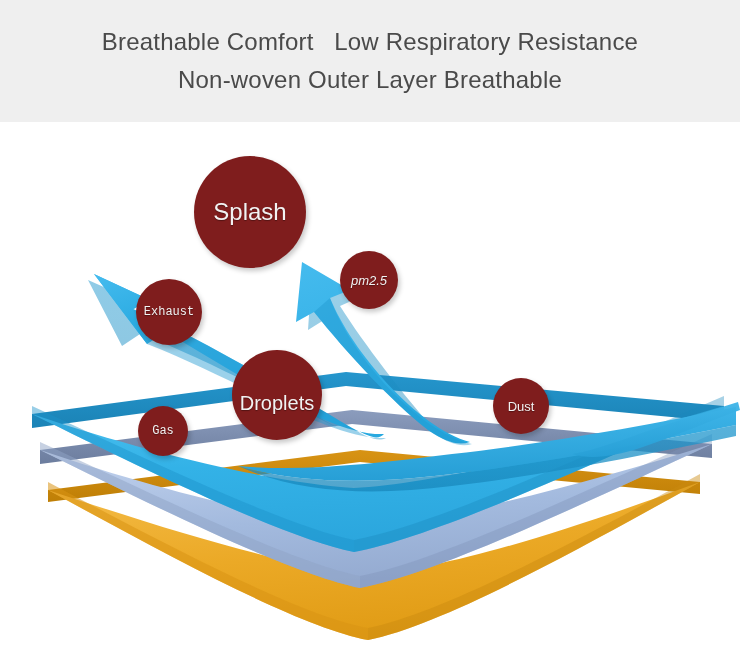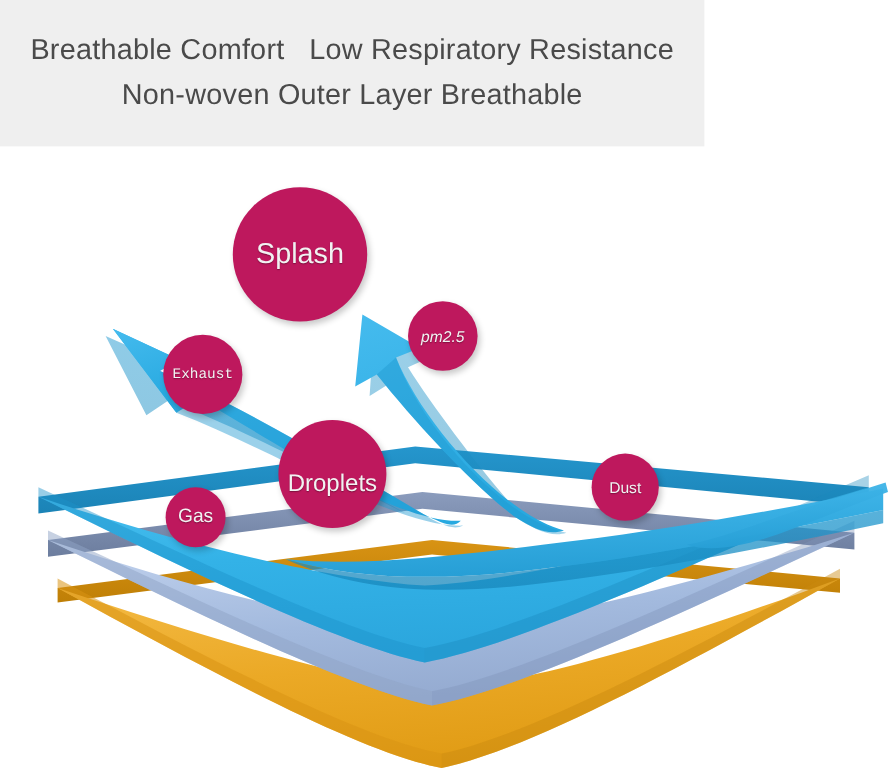--- a/index.html
+++ b/index.html
@@ -1,34 +1,34 @@
 <!DOCTYPE html>
 <html><head>
 <meta charset="utf-8">
 <style>
   html,body{margin:0;padding:0;background:#fff;}
   body{width:740px;height:645px;overflow:hidden;
        font-family:"Liberation Sans","DejaVu Sans",sans-serif;}
   #page{position:relative;width:740px;height:645px;background:#ffffff;}
 
   
-  #header{position:absolute;left:0;top:0;width:587px;height:122px;
+  #header{position:absolute;left:0;top:0;width:740px;height:122px;
           background:#efefef;display:flex;flex-direction:column;
           align-items:center;justify-content:center;}
   .hline{color:#4a4a4a;font-size:24px;line-height:34px;letter-spacing:.2px;
          white-space:pre;font-weight:400;}
   .hline.l1{margin-bottom:4px;}
 
   
   #illus{position:absolute;left:0;top:122px;width:740px;height:523px;}
   #illus svg{display:block;width:740px;height:523px;}
 
   
   .bubble{position:absolute;border-radius:50%;
-          background:#be185d;
+          background:#7f1d1d;
           box-shadow:2px 3px 5px rgba(0,0,0,.22);
           display:flex;align-items:center;justify-content:center;}
   .bubble span{color:#f2f2f2;white-space:nowrap;
                text-shadow:0 1px 1px rgba(0,0,0,.35);
                font-weight:400;}
 </style>
 </head>
 <body>
 
 <div id="page">
@@ -196,16 +196,16 @@
 
   <div class="bubble" style="left:232px;top:350px;width:90px;height:90px;">
     <span style="font-size:20px;margin-top:16px;">Droplets</span>
   </div>
 
   <div class="bubble" style="left:493px;top:378px;width:56px;height:56px;">
     <span style="font-size:13px;">Dust</span>
   </div>
 
   <div class="bubble" style="left:138px;top:406px;width:50px;height:50px;">
-    <span style="font-size:16px;">Gas</span>
+    <span style="font-size:12px;font-family:Liberation Mono, monospace;">Gas</span>
   </div>
 
 </div>
 
 </body></html>

